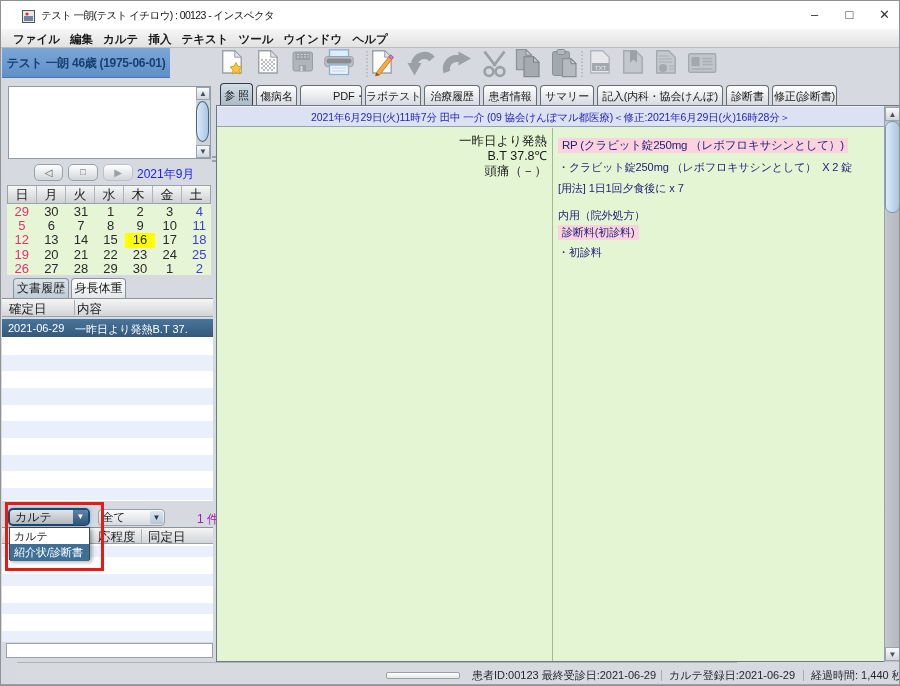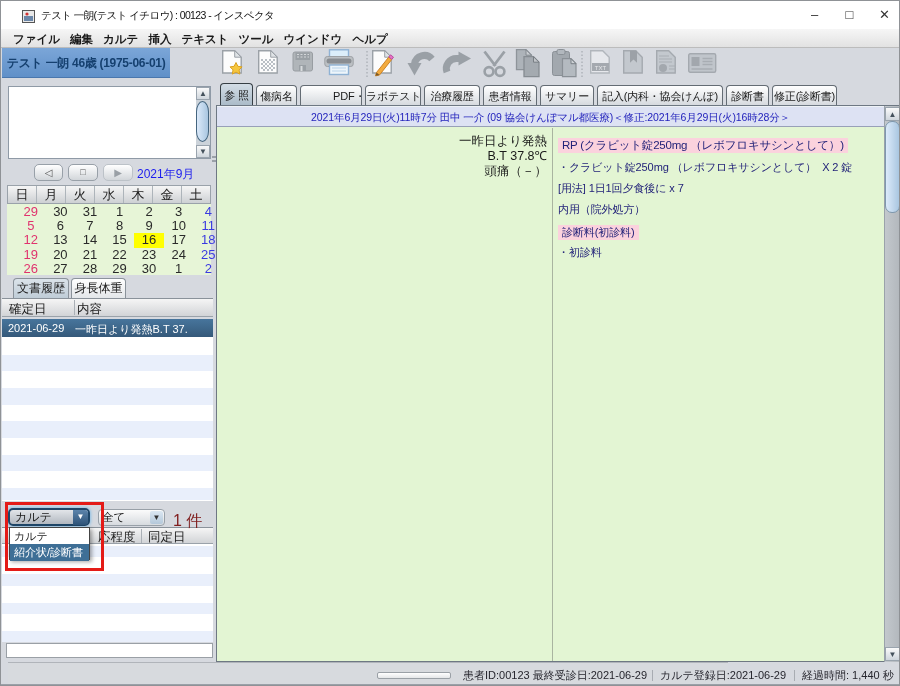--- a/index.html
+++ b/index.html
@@ -26,41 +26,41 @@
 
 
 .navbtn { top:163px; height:17px; background:linear-gradient(#ffffff,#d2d6da); border:1px solid #98a0a8; border-radius:5px; text-align:center; }
 #cal-title { left:136px; top:165px; color:#1c1cee; font-size:12px; }
 
 
 #cal-hdr { left:6px; top:184px; width:204px; height:19px; background:linear-gradient(#f6f6f6,#cdd0d3); border:1px solid #9aa2aa; display:flex; }
 #cal-hdr div { flex:1; text-align:center; font-size:13px; color:#222; line-height:18px; border-left:1px solid #adb4ba; }
 #cal-hdr div:first-child { border-left:none; }
 #cal-body { left:6px; top:203px; width:204px; height:71px; background:#e7f5d7; }
-.cal-row { position:absolute; left:9px; width:207px; height:14.2px; display:flex; }
+.cal-row { position:absolute; left:0; width:207px; height:14.2px; display:flex; }
 .cal-row div { flex:1; text-align:center; font-size:13px; line-height:14px; color:#2a2a2a; }
 .cal-row .su { color:#e0336e; }
 .cal-row .sa { color:#3a3ae0; }
 .hl { background:#ffff00; }
 
 
 .ltab { top:277px; height:28px; border:1px solid #8a929a; border-bottom:none; border-radius:4px 4px 0 0; font-size:12px; text-align:center; line-height:19px; color:#222; }
 .ltab.on { background:linear-gradient(#dbe3ea,#b4c3cf); }
 .ltab.off { background:linear-gradient(#ffffff,#d8dce0); }
 #doc-table-hdr { left:1px; top:297px; width:211px; height:19px; background:linear-gradient(#f5f5f5,#d2d4d7); border-top:1px solid #8a929a; border-bottom:1px solid #9aa2aa;text-align:right; }
 #doc-table-hdr span { position:absolute; top:2px; font-size:12.5px; color:#222; }
 #sel-row { left:1px; top:318px; width:211px; height:18px; background:linear-gradient(#47759c,#35597a); color:#fff; font-size:11px; }
 .stripe1 { left:1px; width:211px; background:#e9effb; }
 
 
 #combo1 { left:7px; top:507px; width:82px; height:18px; background:linear-gradient(#e2e5e9,#b2b8c0); border:2px solid #1e4668; border-radius:5px; box-shadow:0 0 3px 1px #8fc0e4; color:#1a1a1a; font-size:12px; line-height:15px; padding-left:5px; }
 #combo1 .arr { position:absolute; right:0; top:0; width:15px; height:15px; background:linear-gradient(#5c84ab,#2e5378); border-radius:0 3px 3px 0; color:#fff; font-size:8px; text-align:center; line-height:14px; }
 #combo2 { left:97px; top:508px; width:67px; height:17px; background:linear-gradient(#fbfbfb,#d7dbdf); border:1px solid #98a0a8; border-radius:4px; color:#222; font-size:11.5px; line-height:15px; padding-left:3px; }
 #combo2 .arr2 { position:absolute; right:1px; top:1px; width:13px; height:13px; background:linear-gradient(#dbe7f2,#b4c8da); border-radius:2px; color:#333; font-size:8px; text-align:center; line-height:13px; }
-#cnt1 { left:172px; top:510px; font-size:16px; color:#7f1d1d; white-space:nowrap; }
+#cnt1 { left:196px; top:510px; font-size:12px; color:#a21caf; white-space:nowrap; }
 #tbl2-hdr { left:1px; top:526px; width:211px; height:17px; background:linear-gradient(#f5f5f5,#d2d4d7); border-top:1px solid #8a929a; border-bottom:1px solid #9aa2aa; font-size:12.5px; color:#222; }
 #dropdown { left:8px; top:526px; width:81px; height:33px; background:#fff; border:1px solid #444; box-shadow:2px 2px 4px rgba(0,0,0,.35); font-size:11px; }
 #dropdown .opt1 { height:16px; line-height:16px; padding-left:4px; color:#222; background:#fff; }
 #dropdown .opt2 { height:17px; line-height:17px; padding-left:4px; color:#fff; background:#3e6f96; }
 #redbox { left:4px; top:501px; width:99px; height:69px; border:3px solid #e41b17; }
 #input-bottom { left:5px; top:642px; width:207px; height:15px; background:#fff; border:1px solid #9aa0a6; }
 
 
 .mtab { top:84px; height:21px; border:1px solid #646c74; border-bottom:none; border-radius:4px 4px 0 0; font-size:11px; letter-spacing:-0.2px; white-space:nowrap; overflow:hidden; color:#1a1a1a; text-align:center; line-height:20px; background:linear-gradient(#ffffff,#d4d8dd); }
 .mtab.on { top:82px; height:23px; background:linear-gradient(#d3dde6,#a9bac7); line-height:23px; border-color:#363e44; }
@@ -73,21 +73,21 @@
 #note-left { left:221px; top:133px; width:325px; font-size:12.5px; color:#1a1a1a; line-height:14.8px;text-align:right; }
 #col-sep { left:551px; top:127px; width:1px; height:533px; background:#a9b4a0; }
 .rline { left:557px; font-size:11px; letter-spacing:-0.1px; color:#232379; white-space:nowrap; }
 .rline.big { font-size:11.5px; letter-spacing:-0.2px; }
 .pink { background:#fbd2dd; padding:1px 4px 2px 4px; }
 
 
 #msb { left:883px; top:105px; width:16px; height:556px; background:linear-gradient(90deg,#c3c8cd,#b2b7bc); border-left:1px solid #9aa2aa; }
 
 
-#statusbar { left:7px; top:661px; width:720px; height:24px; background:#d7dade; border-top:1px solid #b0b4ba; }
+#statusbar { left:16px; top:661px; width:720px; height:24px; background:#d7dade; border-top:1px solid #b0b4ba; }
 #statusbar .txt { position:absolute; top:7px; font-size:11px; line-height:11px; color:#26262e; white-space:nowrap; }
 #progress { position:absolute; left:369px; top:9px; width:74px; height:7px; background:linear-gradient(#ffffff,#e4e6e8); border:1px solid #9aa0a6; border-radius:2px; }
 #bottom-edge { left:0; top:683px; width:898px; height:2px; background:#9aa0a8; }
 </style>
 </head>
 <body>
 
 <div class="abs" id="titlebar"></div>
 <div class="abs" style="left:21px;top:8px;width:13px;height:13px;">
   <svg width="13" height="13">
@@ -350,21 +350,21 @@
 
 <div class="abs" id="main-edge"></div>
 <div class="abs" style="left:216px;top:105px;width:667px;height:1.5px;background:#eef2f6;"></div>
 <div class="abs" id="datebar">2021年6月29日(火)11時7分 田中 一介 (09 協会けんぽマル都医療)＜修正:2021年6月29日(火)16時28分＞</div>
 <div class="abs" id="note-left">一昨日より発熱<br>B.T 37.8℃<br>頭痛（－）</div>
 <div class="abs" id="col-sep"></div>
 
 <div class="abs rline big" style="top:137px;"><span class="pink">RP (クラビット錠250mg （レボフロキサシンとして）)</span></div>
 <div class="abs rline" style="top:159px;">・クラビット錠250mg （レボフロキサシンとして）&nbsp; X 2 錠</div>
 <div class="abs rline" style="top:180px;">[用法] 1日1回夕食後に x 7</div>
-<div class="abs rline" style="top:201px;font-family:Liberation Serif, serif;">内用（院外処方）</div>
+<div class="abs rline" style="top:207px;font-family:Liberation Serif, serif;">内用（院外処方）</div>
 <div class="abs rline" style="top:224px;"><span class="pink">診断料(初診料)</span></div>
 <div class="abs rline" style="top:244px;">・初診料</div>
 
 <div class="abs" id="msb"></div>
 <div class="abs sb-btn" style="left:884px;top:106px;width:15px;height:14px;font-size:8px;line-height:13px;">▲</div>
 <div class="abs sb-thumb" style="left:884px;top:120px;width:15px;height:92px;"></div>
 <div class="abs sb-btn" style="left:884px;top:646px;width:15px;height:14px;font-size:8px;line-height:13px;">▼</div>
 
 <div class="abs" id="statusbar">
   <div id="progress"></div>

